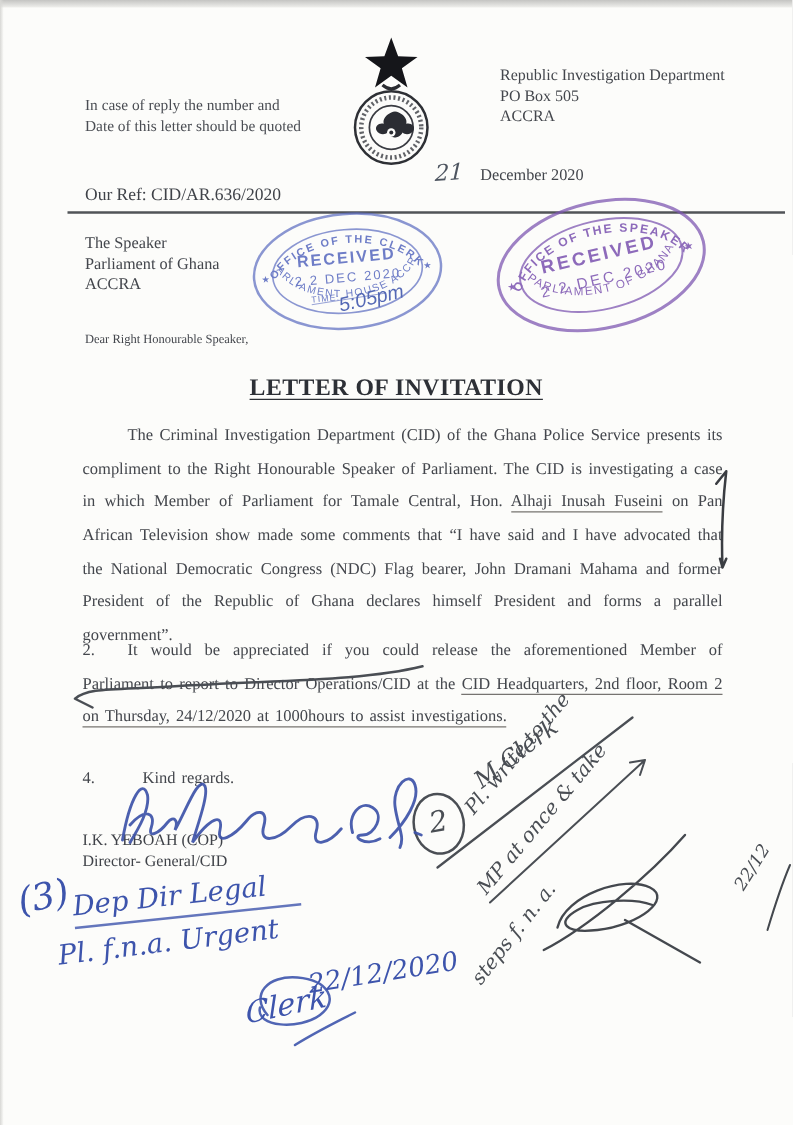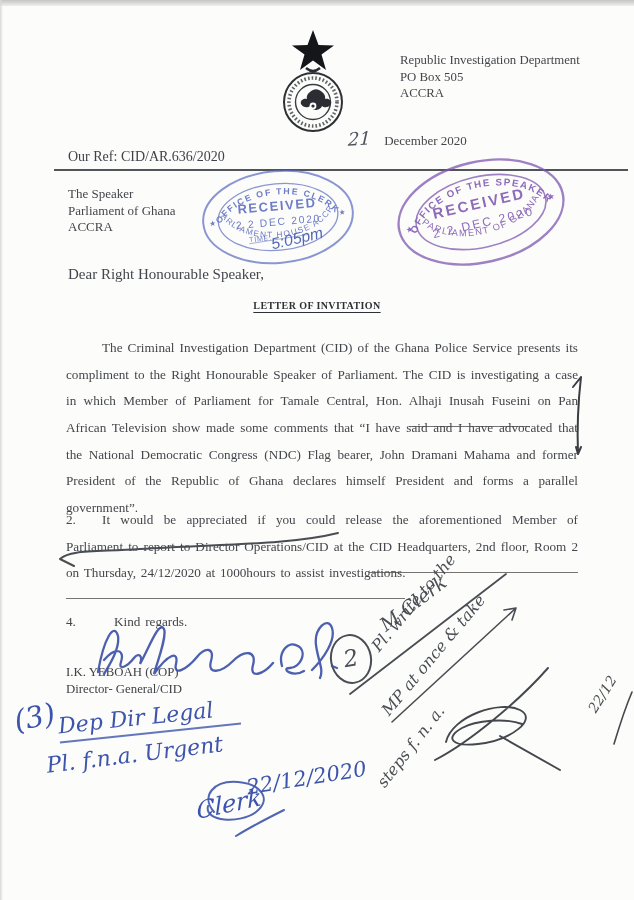--- a/index.html
+++ b/index.html
@@ -17,34 +17,34 @@
 
   
   .reply-note { left:68px; top:76px; font-size:12.3px; line-height:17px; color:#4a4d53; }
   .org-address { left:400px; top:52px; font-size:12.8px; line-height:16.5px; color:#43464c; }
   .date-line { left:348px; top:128px; font-size:13px; color:#43464c; }
   .hand-day { font-family:"DejaVu Serif", serif; font-style:italic; font-size:18px;
     color:#4d545f; display:inline-block; transform:rotate(-4deg) skewX(-6deg); margin-right:10px; }
   .our-ref { left:68px; top:149px; font-size:14px; color:#3f4248; }
   .ref-rule { left:54px; top:169px; width:574px; height:2px; background:#33363b; opacity:.85; }
   .recipient { left:68px; top:186px; font-size:13px; line-height:16.5px; }
-  .salutation { left:68px; top:266px; font-size:15px; }
-  .letter-title { left:0; right:0; top:300px; text-align:center; font-size:10px;
+  .salutation { left:68px; top:266px; font-size:10px; }
+  .letter-title { left:0; right:0; top:300px; text-align:center; font-size:19px;
     font-weight:bold; letter-spacing:.4px; color:#2d3036; }
   .letter-title span { text-decoration:underline; text-underline-offset:3px; }
 
   .body-par { left:66px; width:512px; font-size:13.2px; line-height:26.6px;
     text-align:justify; color:#43464c; word-spacing:1.5px; }
   .p1 { top:322px; text-indent:36px; }
   .p2 { top:477px;margin-top:30px; }
   .p3 { top:566px; }
   .p4 { top:596px; }
   .num { display:inline-block; width:36px; text-indent:0; }
   .num-wide { display:inline-block; width:48px; text-indent:0; }
-  .hand-underline { border-bottom:1.8px solid rgba(74,70,66,.75); padding-bottom:18px; }
+  .hand-underline { border-bottom:1.8px solid rgba(74,70,66,.75); padding-bottom:1px; }
 
   .sig-block { left:66px; top:664px; font-size:12.8px; line-height:16.5px; color:#3f4248; }
 
   
   .ink-dark { font-family:"DejaVu Serif", serif; font-style:italic; color:#4a4e54; }
   .ink-blue { font-family:"DejaVu Serif", serif; font-style:italic; color:#3d54ac; }
   .note2-circle { left:330px; top:634px; width:38px; height:46px; border:2.2px solid #4a4e54;
     border-radius:50%; text-align:center; line-height:44px; font-size:23px;
     transform:rotate(-10deg); }
   .note2-l0 { left:374px; top:592px; font-size:19px; transform:rotate(-37deg); }
@@ -69,20 +69,24 @@
 
   .crest { left:268px; top:26px; }
 </style>
 </head>
 <body>
 
 <div class="page">
   <div class="scan-edge-top"></div>
   <div class="scan-edge-left"></div>
 
+  <div class="abs reply-note">
+    <div>In case of reply the number and</div>
+    <div>Date of this letter should be quoted</div>
+  </div>
 
   <svg class="abs crest" width="90" height="118" viewBox="0 0 90 118">
     <path d="M45 4 L50.5 19 L66 19.5 L53.5 28.5 L58 44 L45 34.5 L32 44 L36.5 28.5 L24 19.5 L39.5 19 Z" fill="#15161a"></path>
     <path d="M38 42 q7 6 14 0" stroke="#2a2c31" stroke-width="2.5" fill="none"></path>
     <circle cx="45" cy="76" r="29" fill="none" stroke="#2e3035" stroke-width="2"></circle>
     <circle cx="45" cy="76" r="24" fill="none" stroke="#3a3c42" stroke-width="3.6" stroke-dasharray="1.6 2.1" opacity=".8"></circle>
     <circle cx="45" cy="76" r="17.5" fill="none" stroke="#3a3c42" stroke-width="1.4"></circle>
     <path d="M45 64 c-4 2 -7 5 -6 9 c-4 -1 -7 2 -6 5 c2 4 7 4 9 2 c1 3 5 4 6 4 c1 0 5 -1 6 -4 c2 2 7 2 9 -2 c1 -3 -2 -6 -6 -5 c1 -4 -2 -7 -6 -9 c-2 -1 -4 -1 -6 0 z" fill="#2b2d33"></path>
     <circle cx="45" cy="80" r="3.4" fill="#fcfcfa"></circle>
     <circle cx="45" cy="80" r="1.6" fill="#2b2d33"></circle>

